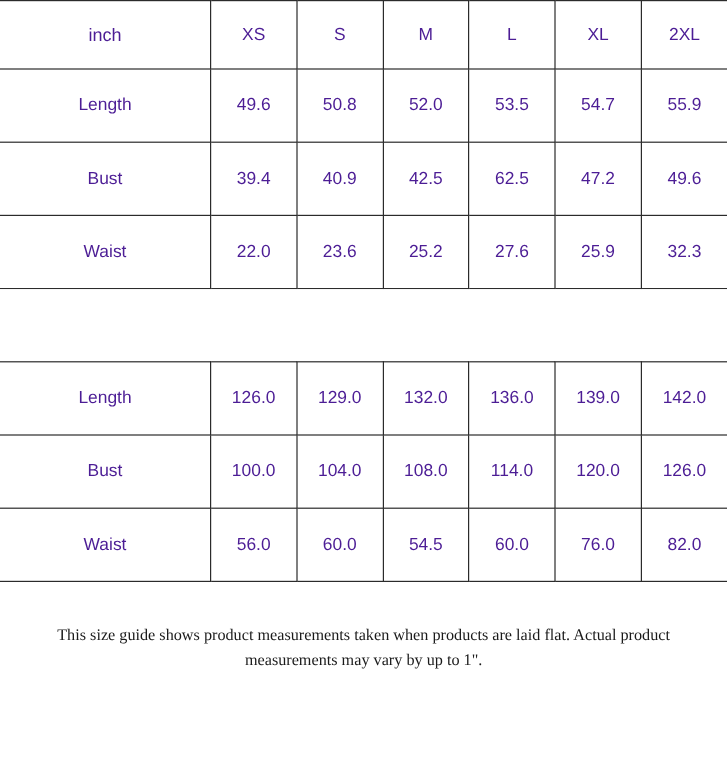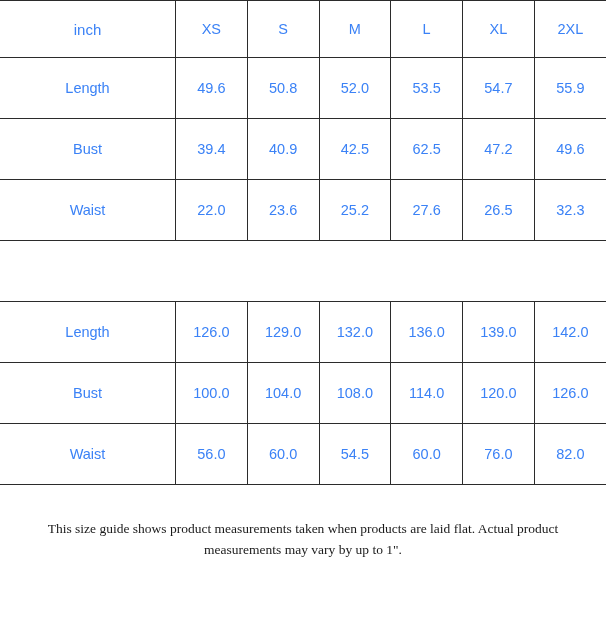--- a/index.html
+++ b/index.html
@@ -24,21 +24,21 @@
     width: 606px;
     border-collapse: collapse;
     table-layout: fixed;
     background: #ffffff;
   }
   table.size-table td {
     border: 1px solid #2b2b2b;
     text-align: center;
     vertical-align: middle;
     font-size: 14.5px;
-    color: #3b82f6;
+    color: #4c1d95;
     height: 60px;
     padding: 0;
     font-family: "Liberation Sans", sans-serif;
   }
   table.size-table tr td:first-child {
     width: 175px;
     border-left: none;
   }
   table.size-table tr td:last-child {
     border-right: none;
@@ -110,21 +110,21 @@
         <td>62.5</td>
         <td>47.2</td>
         <td>49.6</td>
       </tr>
       <tr>
         <td class="row-label">Waist</td>
         <td>22.0</td>
         <td>23.6</td>
         <td>25.2</td>
         <td>27.6</td>
-        <td>26.5</td>
+        <td>25.9</td>
         <td>32.3</td>
       </tr>
     </tbody>
   </table>
 
   <div class="spacer"></div>
 
   <table class="size-table">
     <tbody>
       <tr>

